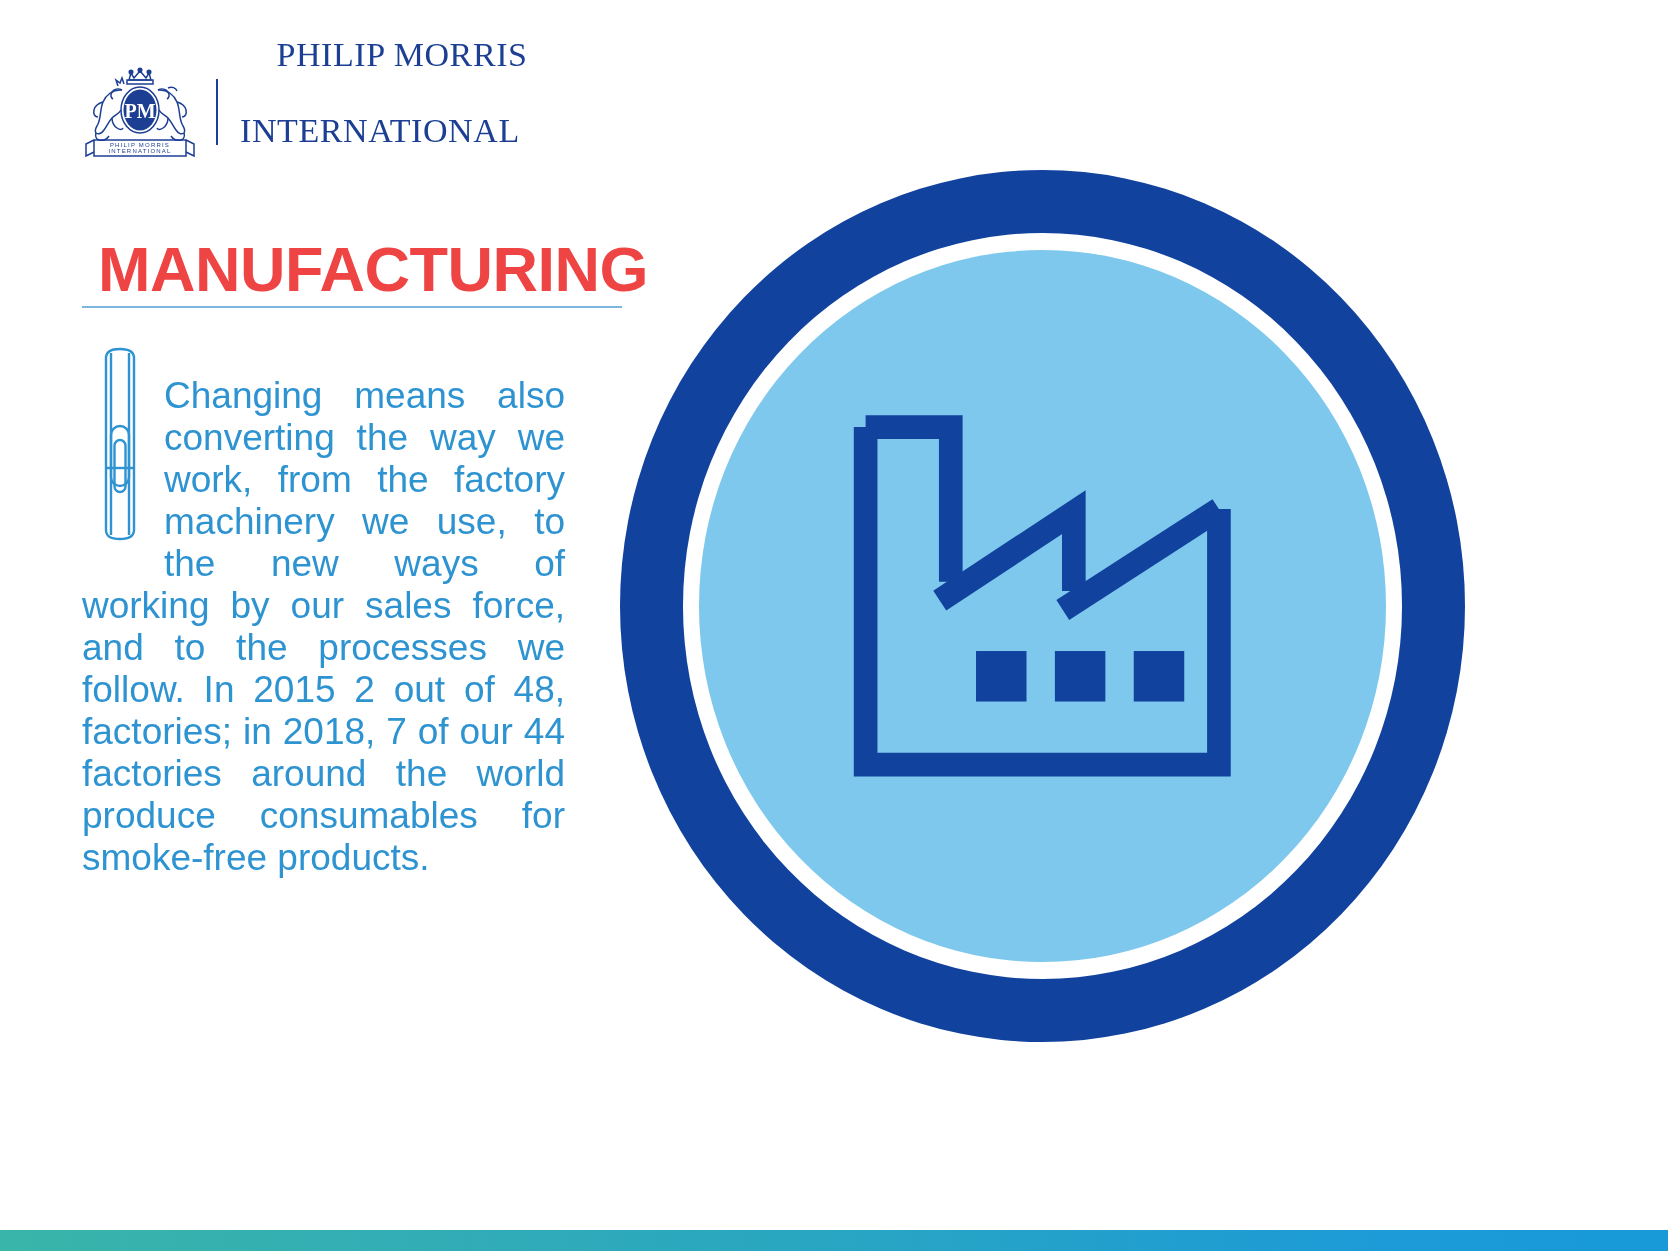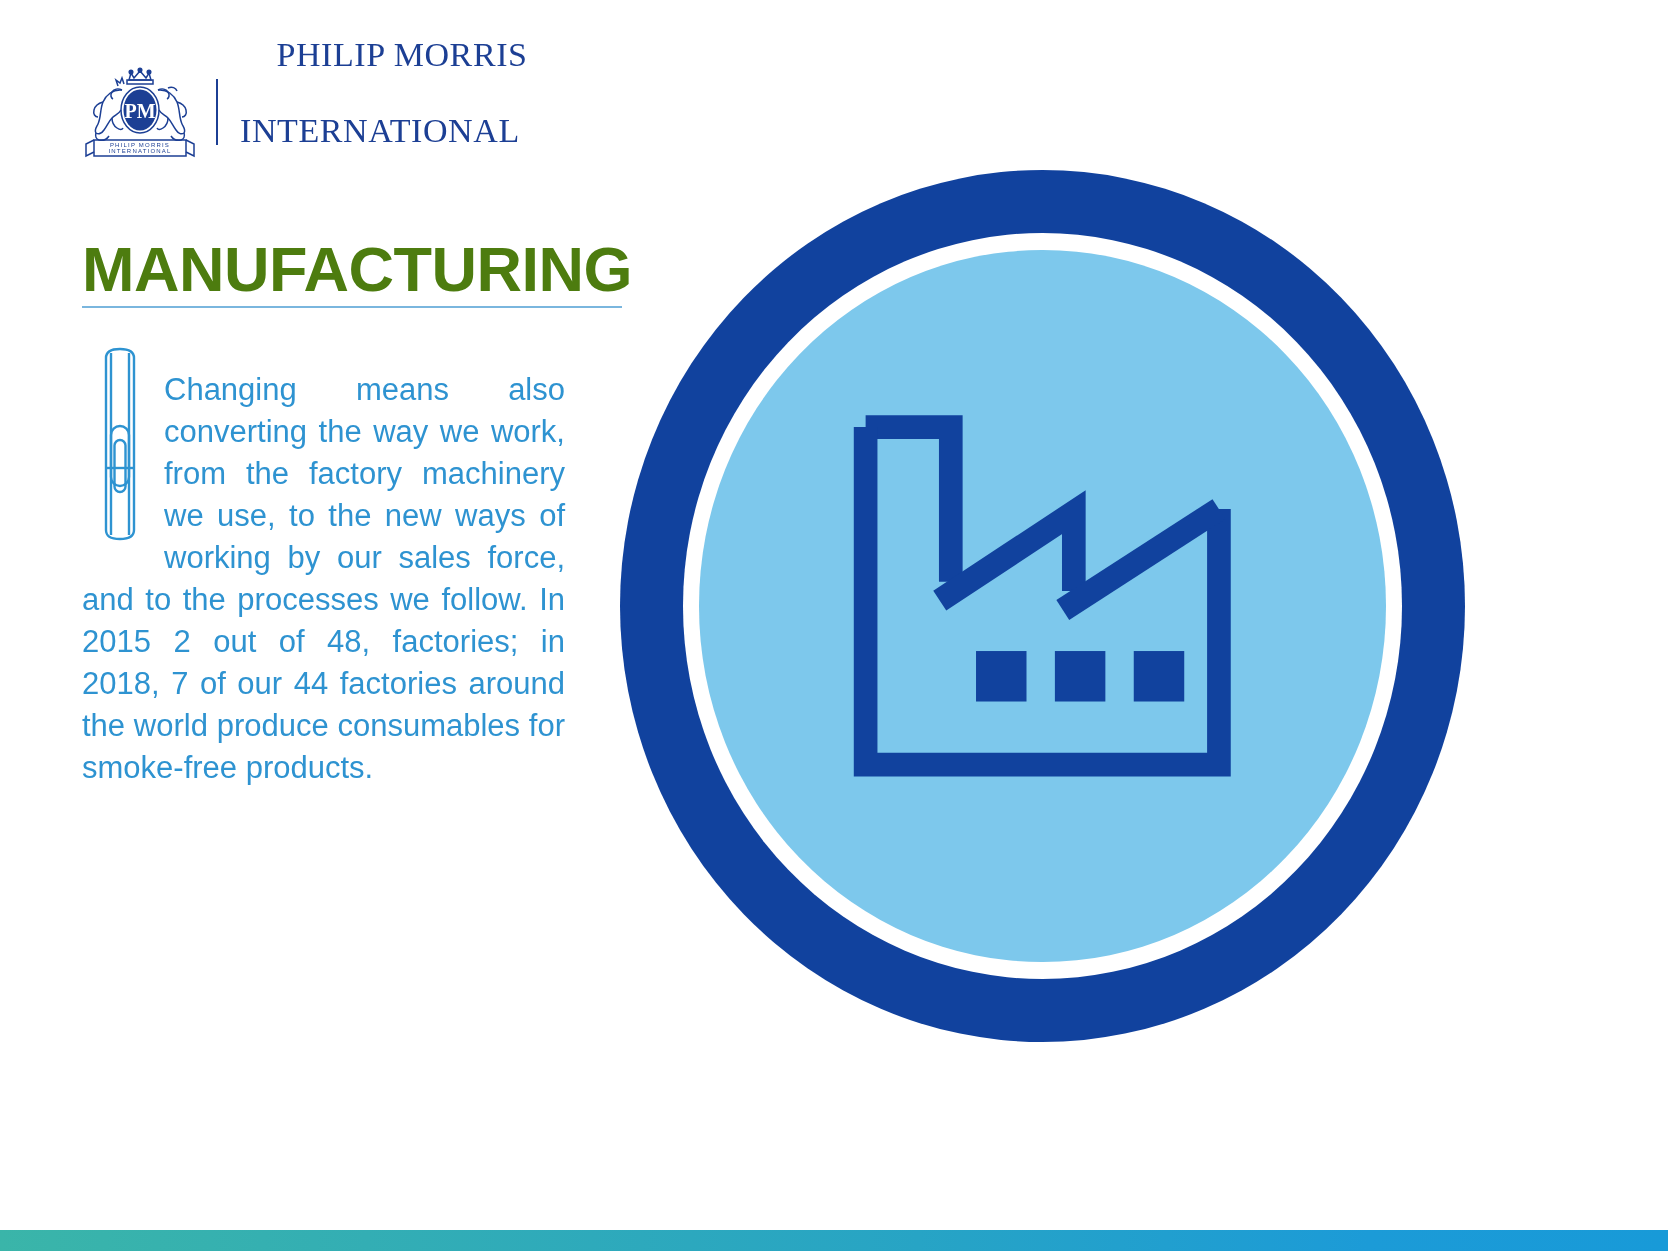--- a/index.html
+++ b/index.html
@@ -45,25 +45,25 @@
     line-height: 1.12;
     letter-spacing: 0.6px;
     font-weight: 400;
     white-space: pre;
   }
   .brand-name .line2 { display: block; }
 
   
   .page-title {
     position: absolute;
-    left: 82px;
+    left: 98px;
     top: 196px;
     font-size: 63px;
     font-weight: bold;
-    color: #4d7c0f;
+    color: #ef4444;
     letter-spacing: -0.5px;
     line-height: 1;
   }
   .title-rule {
     position: absolute;
     left: 82px;
     top: 306px;
     width: 540px;
     height: 2px;
     background: #7ab6de;
@@ -78,21 +78,21 @@
   }
   .device-icon {
     float: left;
     width: 56px;
     height: 200px;
     margin: 6px 16px 6px 10px;
     shape-outside: margin-box;
   }
   .copy-text {
     color: #2e93d1;
-    font-size: 31px;
+    font-size: 37px;
     line-height: 42px;
     text-align: justify;
     text-justify: inter-word;
     hyphens: none;
   }
 
   
   .badge {
     position: absolute;
     left: 620px;

